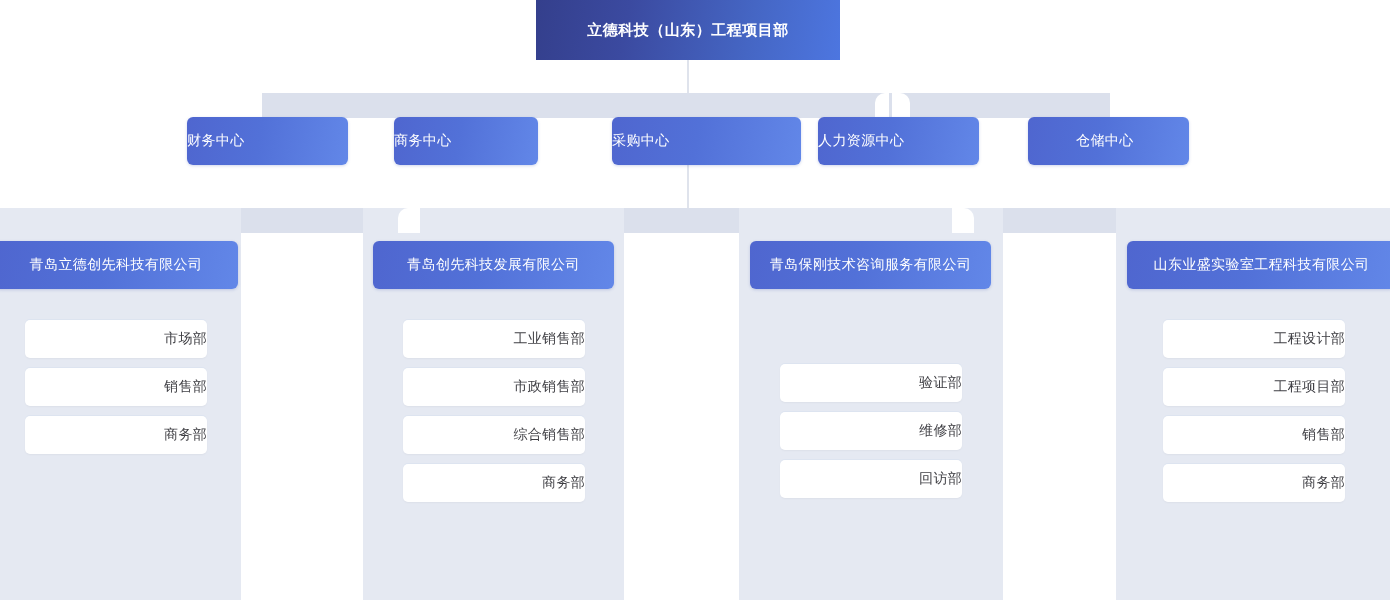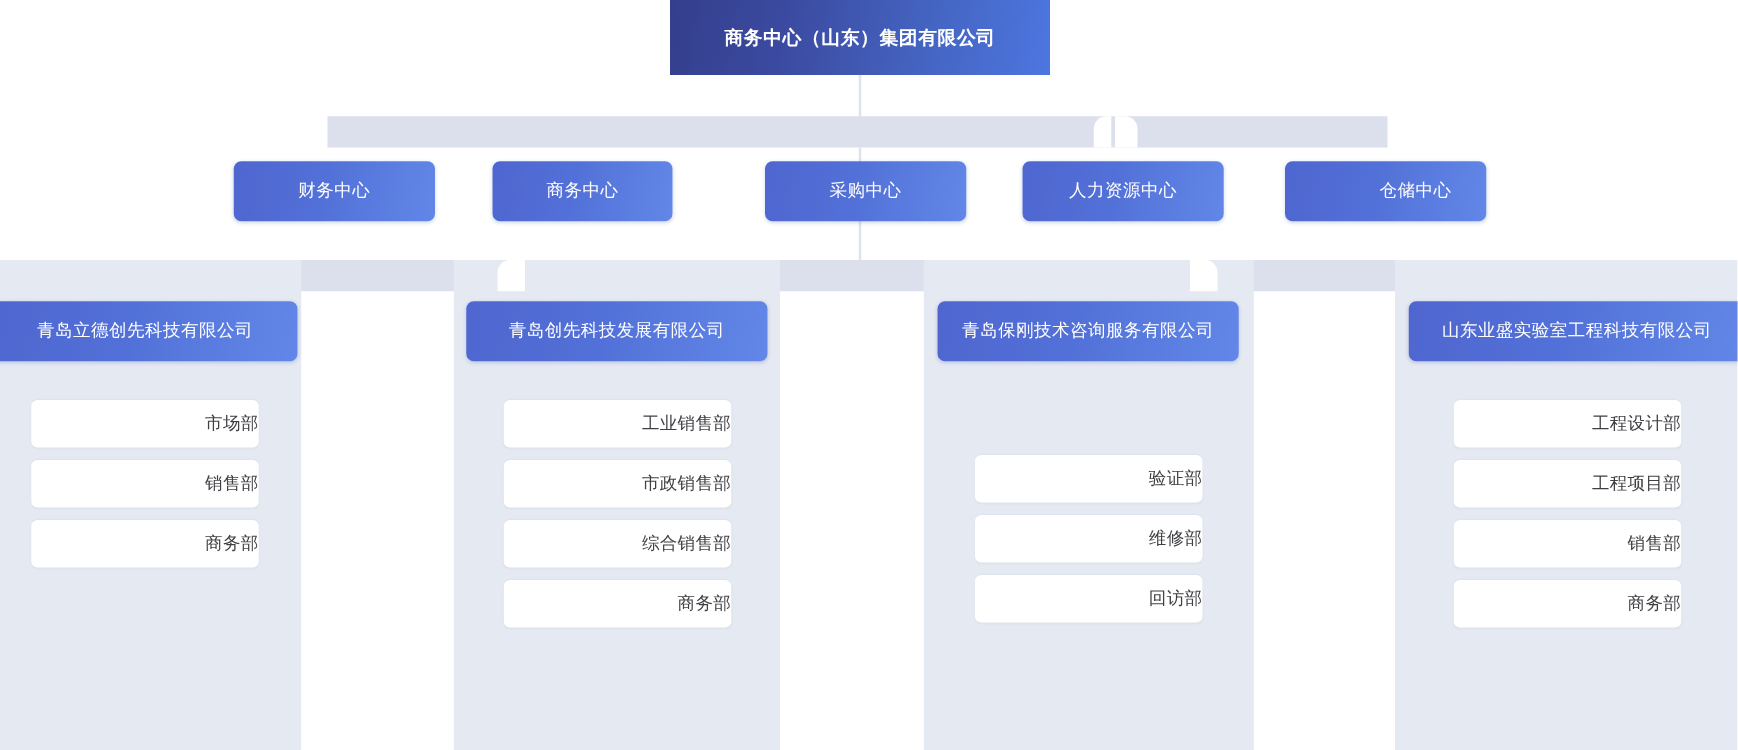--- a/index.html
+++ b/index.html
@@ -56,60 +56,59 @@
     background: #ffffff;
     z-index: 2;
   }
 
   .bar-notch.rounded-l { border-top-left-radius: 10px; }
   .bar-notch.rounded-r { border-top-right-radius: 10px; }
 
   
   .center-node {
     position: absolute;
-    top: 129px;
+    top: 117px;
+    height: 48px;
+    background: linear-gradient(100deg, #4f66cf 0%, #5271d8 45%, #6287e8 100%);
+    border-radius: 6px;
+    display: flex;
+    align-items: center;
+    color: #ffffff;
+    font-size: 14px;
+    letter-spacing: 0.4px;
+    box-shadow: 0 1px 3px rgba(70, 95, 180, 0.25);
+    z-index: 4;
+  }
+
+  
+  .company-column {
+    position: absolute;
+    top: 208px;
+    height: 392px;
+    background: #e5e9f2;
+    z-index: 1;
+  }
+
+  .company-header {
+    position: absolute;
+    top: 241px;
     height: 48px;
     background: linear-gradient(100deg, #4f66cf 0%, #5271d8 45%, #6287e8 100%);
     border-radius: 6px;
     display: flex;
     align-items: center;
     justify-content: center;
     color: #ffffff;
     font-size: 14px;
     letter-spacing: 0.4px;
     box-shadow: 0 1px 3px rgba(70, 95, 180, 0.25);
     z-index: 4;
   }
 
   
-  .company-column {
-    position: absolute;
-    top: 208px;
-    height: 392px;
-    background: #e5e9f2;
-    z-index: 1;
-  }
-
-  .company-header {
-    position: absolute;
-    top: 241px;
-    height: 48px;
-    background: linear-gradient(100deg, #4f66cf 0%, #5271d8 45%, #6287e8 100%);
-    border-radius: 6px;
-    display: flex;
-    align-items: center;
-    justify-content: center;
-    color: #ffffff;
-    font-size: 14px;
-    letter-spacing: 0.4px;
-    box-shadow: 0 1px 3px rgba(70, 95, 180, 0.25);
-    z-index: 4;
-  }
-
-  
   .dept-list {
     position: absolute;
     top: 320px;
     z-index: 3;
     display: flex;
     flex-direction: column;
     gap: 10px;
   }
 
   .dept-node {
@@ -124,38 +123,38 @@
     letter-spacing: 0.3px;
     box-shadow: 0 -1px 0 #dde4f0, 0 1px 2px rgba(0,0,0,0.04);
   }
 </style>
 </head>
 <body>
 
 <div id="org-chart">
 
   <div class="root-node">
-    <span>商务中心（山东）集团有限公司</span>
+    <span>立德科技（山东）工程项目部</span>
   </div>
 
   <div class="v-line" style="left:687px; top:60px; height:34px;"></div>
 
   <div class="h-bar" style="left:262px; top:93px; width:848px; height:25px;"></div>
   <div class="bar-notch rounded-l" style="left:875px; top:93px; width:14px; height:25px;"></div>
   <div class="bar-notch rounded-r" style="left:892px; top:93px; width:18px; height:25px;"></div>
 
   <div class="center-node" style="left:187px; width:161px;">
     <span>财务中心</span>
   </div>
 
   <div class="center-node" style="left:394px; width:144px;">
     <span>商务中心</span>
   </div>
 
-  <div class="center-node" style="left:612px; width:161px;">
+  <div class="center-node" style="left:612px; width:189px;">
     <span>采购中心</span>
   </div>
 
   <div class="center-node" style="left:818px; width:161px;font-family:Liberation Mono, monospace;">
     <span>人力资源中心</span>
   </div>
 
   <div class="center-node" style="left:1028px; width:161px;padding-left:48px;">
     <span>仓储中心</span>
   </div>

